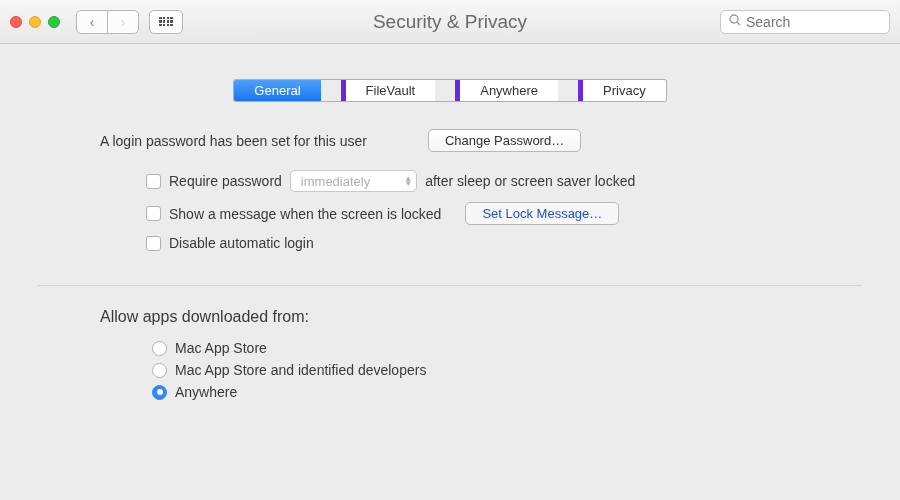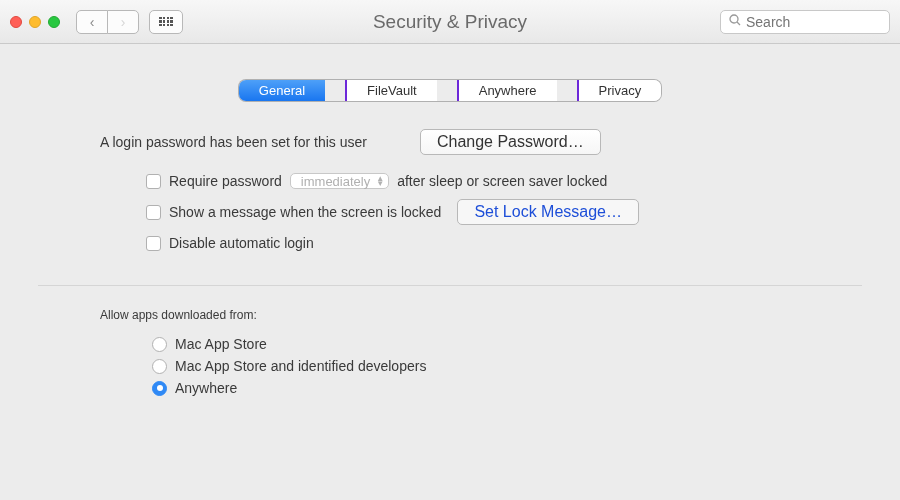--- a/index.html
+++ b/index.html
@@ -16,38 +16,38 @@
     .segbtn:last-child { border-radius: 0 5px 5px 0; margin-left:-1px; }
     .gridbtn { margin-left: 10px; width: 34px; height: 24px; background:#fcfcfc; border:1px solid #b8b8b8; border-radius:5px; display:flex; align-items:center; justify-content:center; }
     .gridicon { display:grid; grid-template-columns:repeat(4,2.4px); grid-template-rows:repeat(3,2.4px); gap:1.4px; }
     .gridicon span { background:#555; width:2.4px; height:2.4px; }
     .wintitle { position:absolute; left:50%; transform:translateX(-50%); color:#6a6a6a; font-size:19px; font-weight:500; }
     .searchwrap { margin-left:auto; display:flex; align-items:center; background:#fff; border:1px solid #c8c8c8; border-radius:5px; padding:0 8px; height:24px; width:170px; }
     .searchicon { color:#999; margin-right:5px; font-size:12px; }
     .searchinput { border:none; outline:none; font-size:14px; color:#666; background:transparent; width:100%; }
     .content { padding: 0; }
     .tabs { display:flex; justify-content:center; margin-top:36px; }
-    .tabseg { display:inline-flex; border-radius:7px; overflow:hidden; box-shadow: 0 0 0 1px #b0b0b0; gap: 20px; }
-    .tab { padding: 3px 20px; font-size:13px; background:#fff; color:#333; border-left:2px solid #6d28d9; cursor:default; }
+    .tabseg { display:inline-flex; border-radius:2px; overflow:hidden; box-shadow: 0 0 0 1px #b0b0b0; gap: 20px; }
+    .tab { padding: 3px 20px; font-size:13px; background:#fff; color:#333; border-left:5px solid #6d28d9; cursor:default; }
     .tab:first-child { border-left:none; }
     .tab.active { background: linear-gradient(#4ea0f8,#1976f0); color:#fff; border-left-color:#1976f0; }
     .pane { padding: 28px 70px 0 100px; }
     .row { display:flex; align-items:center; margin-bottom:10px; color:#3a3a3a; font-size:14px; }
     .row.head { margin-bottom:18px;gap:37px; }
     .indent { padding-left: 46px; }
-    .btn { background: linear-gradient(#fff,#f6f6f6); border:1px solid #b8b8b8; border-radius:5px; padding: 3px 16px; font-size:16px; color:#333; margin-left:16px; }
+    .btn { background: linear-gradient(#fff,#f6f6f6); border:1px solid #b8b8b8; border-radius:5px; padding: 3px 16px; font-size:13px; color:#333; margin-left:24px; }
     .btn.disabled { color:#1d4ed8; background:#f7f7f7; }
     .checkbox { width:15px; height:15px; border:1px solid #b1b1b1; border-radius:3px; background:#fff; margin-right:8px; flex-shrink:0; }
     .radio { width:15px; height:15px; border:1px solid #b1b1b1; border-radius:50%; background:#fff; margin-right:8px; flex-shrink:0; position:relative; }
     .radio.checked { background:#2f89f5; border-color:#2f89f5; }
     .radio.checked::after { content:""; position:absolute; width:6px; height:6px; background:#fff; border-radius:50%; top:3.5px; left:3.5px; }
-    .select { display:inline-flex; align-items:center; background:#fff; border:1px solid #c8c8c8; border-radius:5px; padding: 1px 4px 1px 10px; font-size:13px; color:#b0b0b0; margin: 0 8px; height:16px; }
+    .select { display:inline-flex; align-items:center; background:#fff; border:1px solid #c8c8c8; border-radius:5px; padding: 1px 4px 1px 10px; font-size:13px; color:#b0b0b0; margin: 0 8px; height:22px;gap:28px; }
     .select .updown { margin-left:6px; display:flex; flex-direction:column; line-height:5px; font-size:8px; color:#b0b0b0; }
     .sep { border:none; border-top:1px solid #d5d5d5; margin: 34px 38px 22px 38px; }
-    .sectionlabel { margin: 0 0 14px 100px; color:#3a3a3a; font-size:12px; }
+    .sectionlabel { margin: 0 0 14px 100px; color:#3a3a3a; font-size:16px; }
     .radiolist { margin-left: 152px; }
     .radiolist .row { margin-bottom:6px; }
   </style>
 </head>
 <body>
 
 <div class="titlebar">
   <div class="traffic">
     <div class="tl red"></div>
     <div class="tl yellow"></div>

